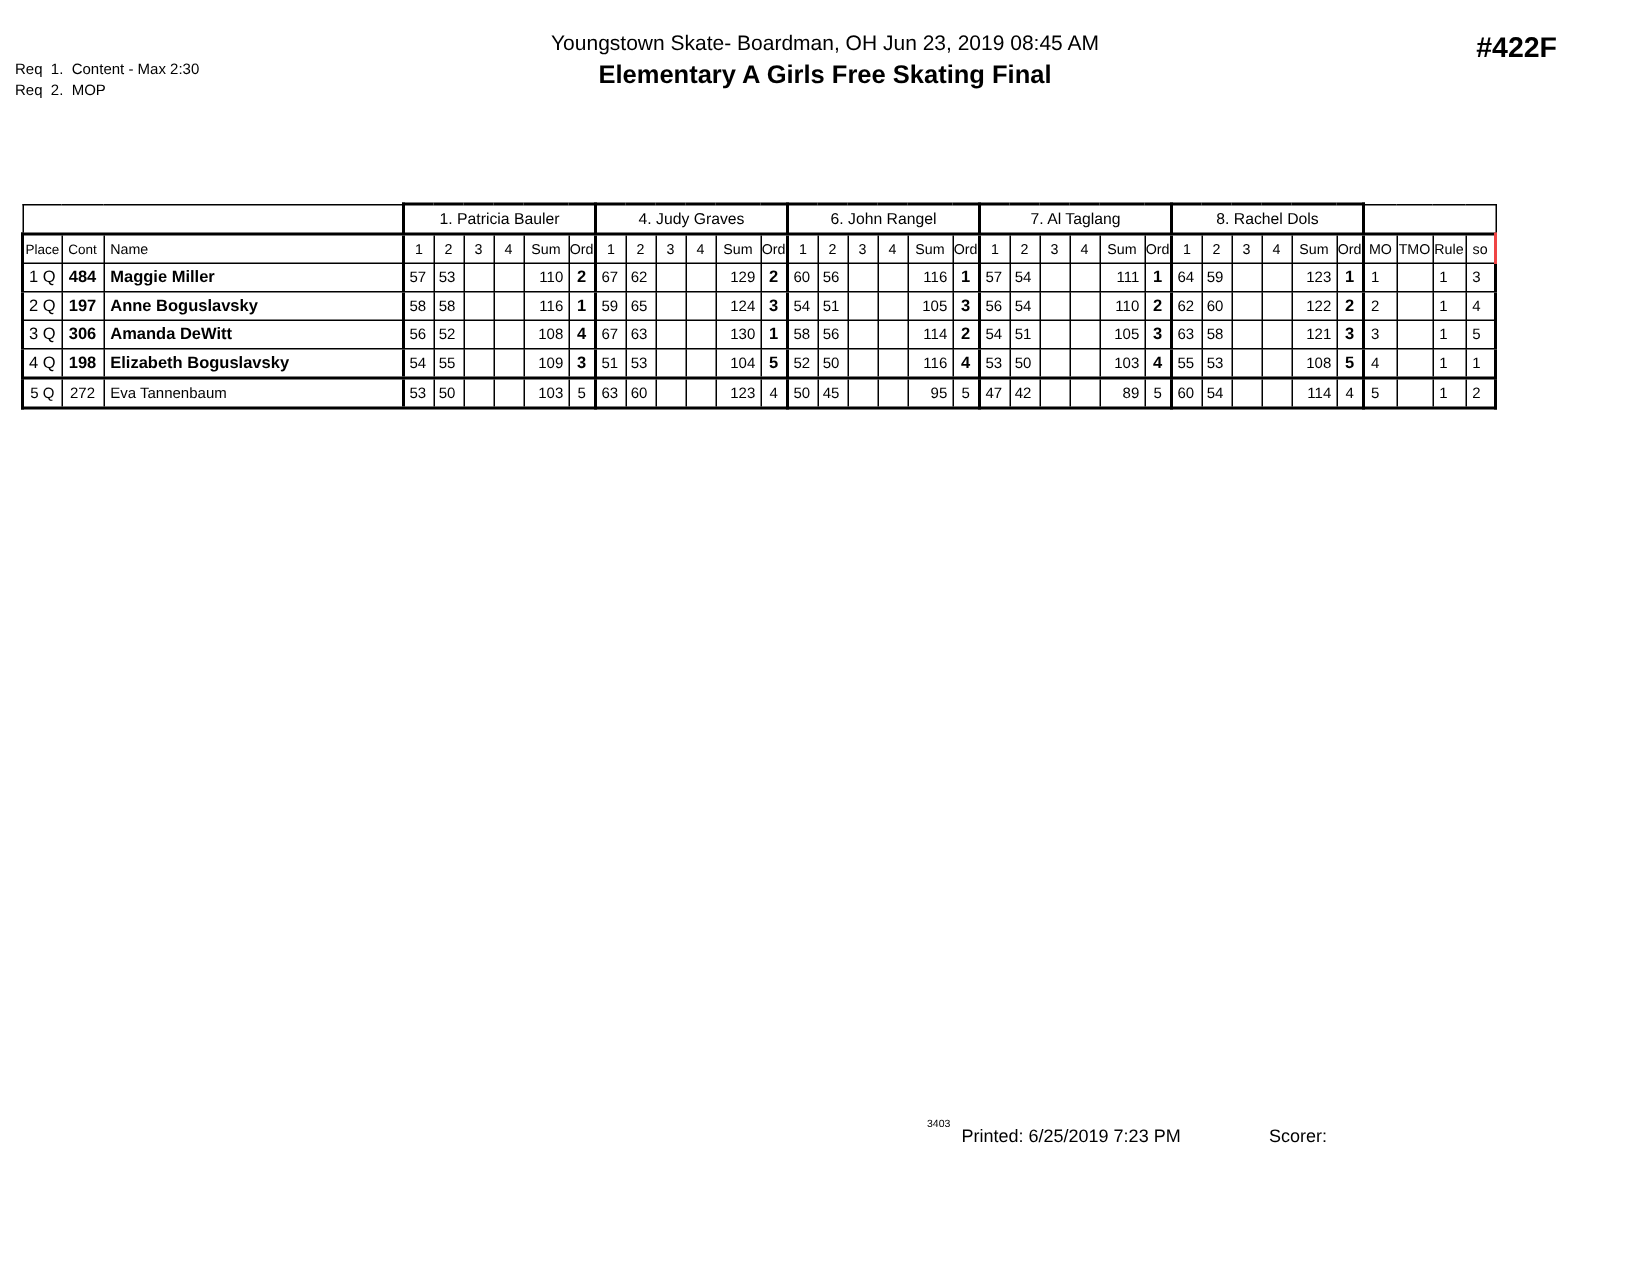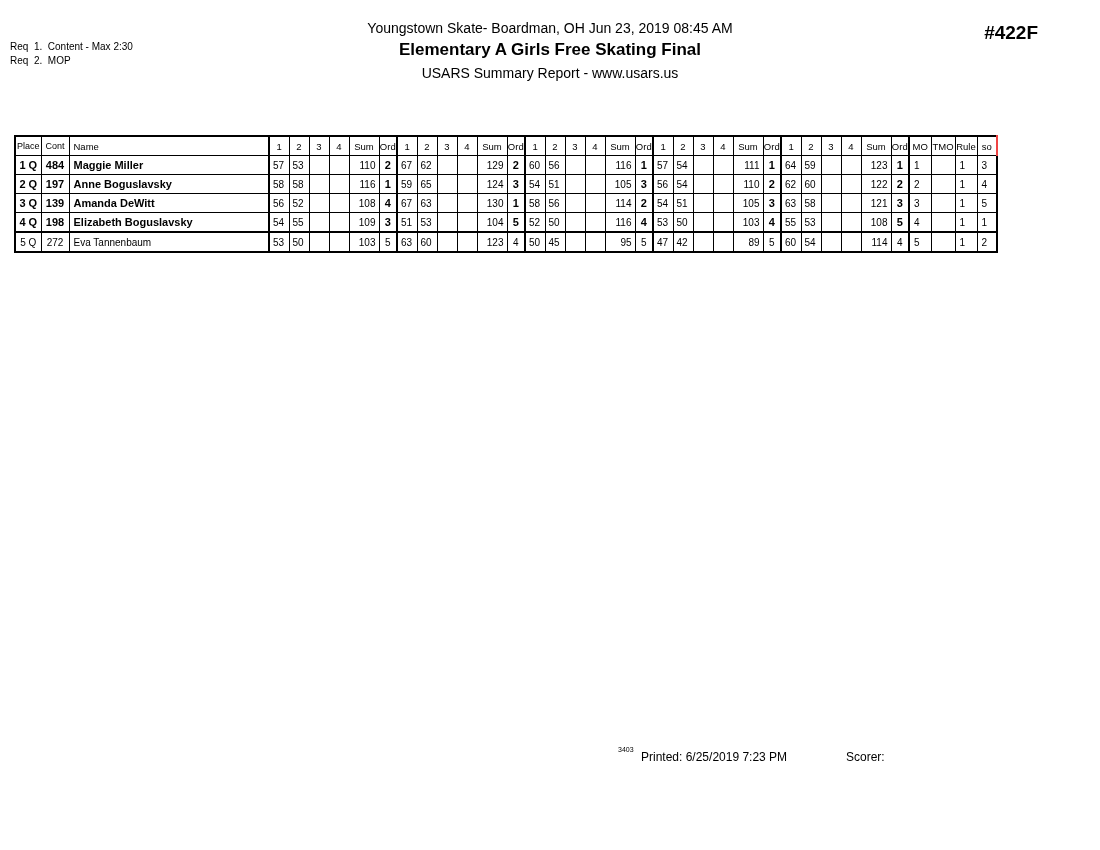--- a/index.html
+++ b/index.html
@@ -101,21 +101,21 @@
     text-align: left;
     padding-left: 4px;
   }
   .hdr td.place-h, .hdr td.cont-h { font-size: 9px; }
 
   
   .gsep { border-left: 2px solid #000 !important; }
   .gsep-r { border-right: 2px solid #000 !important; }
 
   .row td { height: 18px; }
-  .row td.place { font-weight: bold; font-size: 11px; }
+  .row td.place { font-weight: normal; font-size: 11px; }
   .row td.cont { font-weight: bold; font-size: 11px; }
   .row td.name {
     text-align: left;
     padding-left: 4px;
     font-weight: bold;
     font-size: 11px;
   }
   .row td.score { text-align: left; padding-left: 3px; }
   .row td.sum { text-align: right; padding-right: 3px; }
   .row td.ord { font-weight: bold; font-size: 11px; }
@@ -158,21 +158,20 @@
 <body>
 
 <div class="reqs">
   <div>Req  1.  Content - Max 2:30</div>
   <div>Req  2.  MOP</div>
 </div>
 
 <div class="header">
   <div class="title-sub">Youngstown Skate- Boardman, OH  Jun 23, 2019  08:45 AM</div>
   <div class="title-event">Elementary A Girls Free Skating Final</div>
-  <div class="title-report">USARS Summary Report - www.usars.us</div>
 </div>
 <div class="doc-code">#422F</div>
 
 <div class="sheet">
   <table class="results">
     <colgroup>
       <col style="width:26px">
         <col style="width:28px">
         <col style="width:200px">
       <col style="width:20px">
@@ -205,20 +204,29 @@
         <col style="width:20px">
         <col style="width:30px">
         <col style="width:18px">
       <col style="width:22px">
         <col style="width:24px">
         <col style="width:22px">
         <col style="width:20px">
     </colgroup>
 
     <tbody>
+        <tr>
+      <td class="nb" colspan="3"></td>
+      <td class="judge-head" colspan="6">1.  Patricia Bauler</td>
+      <td class="judge-head" colspan="6">4.  Judy Graves</td>
+      <td class="judge-head" colspan="6">6.  John Rangel</td>
+      <td class="judge-head" colspan="6">7.  Al  Taglang</td>
+      <td class="judge-head" colspan="6">8.  Rachel Dols</td>
+      <td class="nb" colspan="4"></td>
+    </tr>
 
     <tr class="hdr">
       <td class="place-h" style="border-top:2px solid #000;border-left:2px solid #000">Place</td>
       <td class="cont-h" style="border-top:2px solid #000">Cont</td>
       <td class="name-h" style="border-top:2px solid #000">Name</td>
 
       <td class="gsep" style="border-top:2px solid #000">1</td>
       <td style="border-top:2px solid #000">2</td>
       <td style="border-top:2px solid #000">3</td>
       <td style="border-top:2px solid #000">4</td>
@@ -334,21 +342,21 @@
       <td class="sum">122</td>
       <td class="ord gsep-r">2</td>
       <td class="tail">2</td>
       <td class="tail"></td>
       <td class="tail">1</td>
       <td class="tail" style="border-right:2px solid #000">4</td>
     </tr>
 
     <tr class="row">
       <td class="place" style="border-left:2px solid #000">3 Q</td>
-      <td class="cont">139</td>
+      <td class="cont">306</td>
       <td class="name">Amanda DeWitt</td>
       <td class="score gsep">56</td>
       <td class="score">52</td>
       <td class="score"></td>
       <td class="score"></td>
       <td class="sum">108</td>
       <td class="ord gsep-r">4</td>
       <td class="score gsep">67</td>
       <td class="score">63</td>
       <td class="score"></td>

